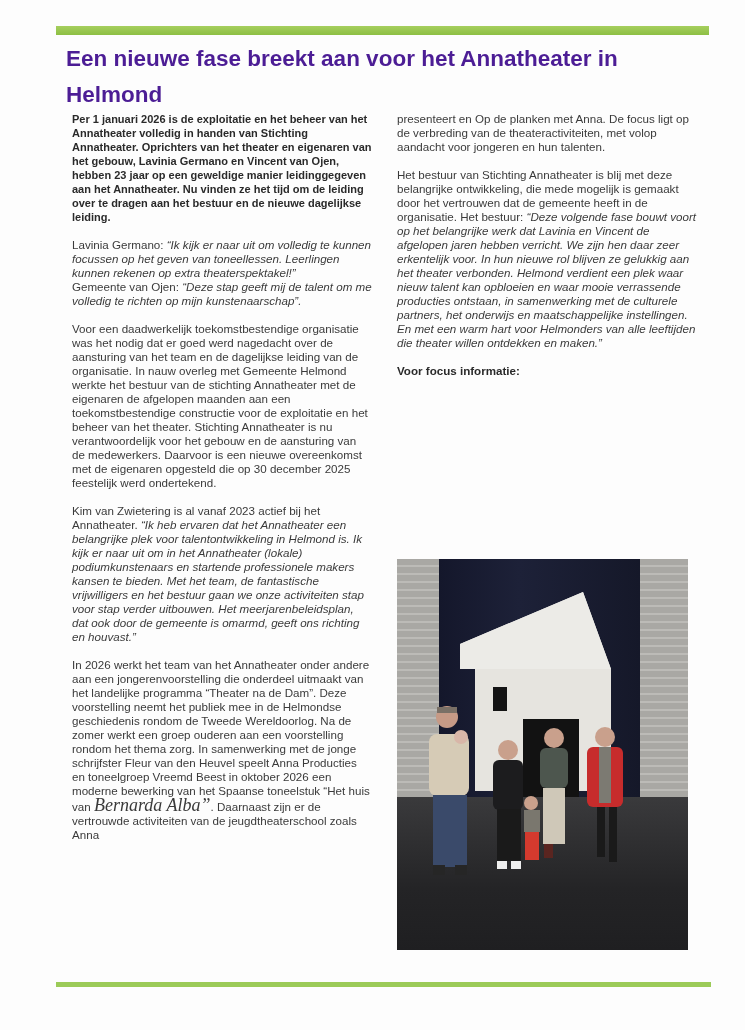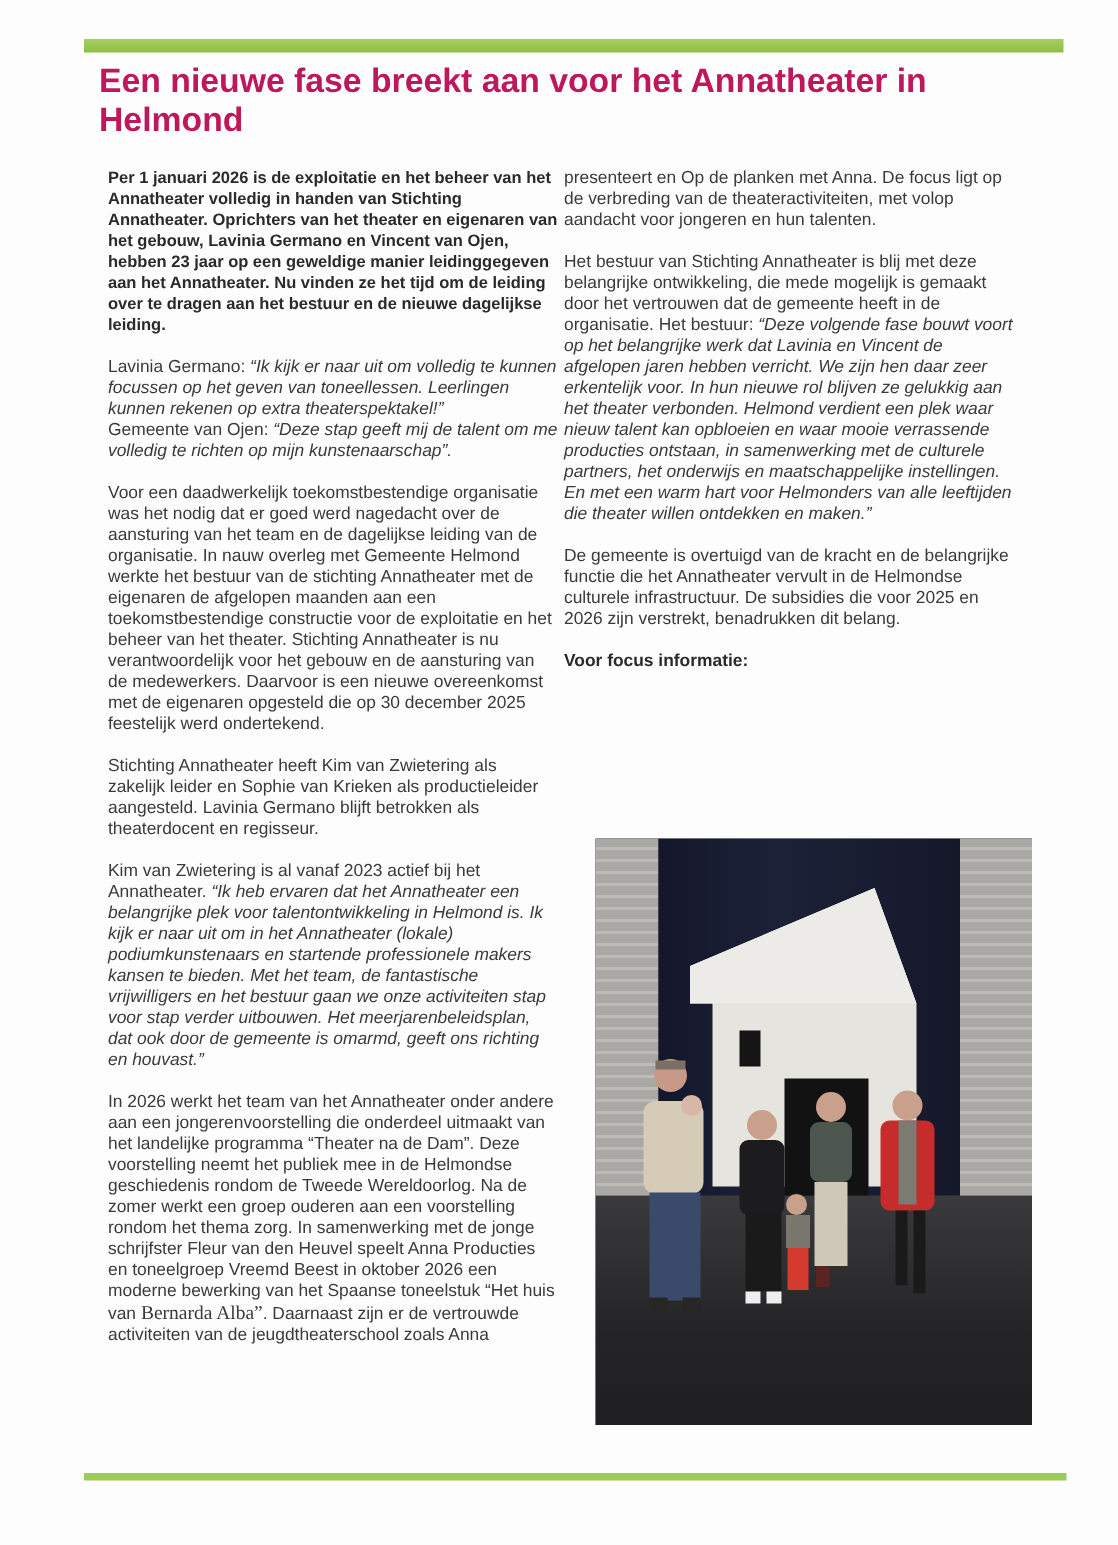--- a/index.html
+++ b/index.html
@@ -10,30 +10,30 @@
     color:#333333;
   }
   .bar {
     position:absolute; left:56px; width:653px; height:9px;
     background:linear-gradient(to bottom,#a6cf5e,#8dbf44);
   }
   .bar.top { top:26px; }
   .bar.bottom { top:982px; height:5px; left:56px; width:655px; background:#9ccb58; }
   .title {
     position:absolute; left:66px; top:41px; width:640px;
-    font-size:22.5px; font-weight:bold; color:#be185d; line-height:26px;
+    font-size:22.5px; font-weight:bold; color:#4c1d95; line-height:36px;
     margin:0;
   }
   .col { position:absolute; font-size:11.6px; line-height:14px; color:#3a3a3a; }
   .col.left { left:72px; top:112px; width:300px; }
-  .col.right { left:376px; top:112px; width:305px; }
+  .col.right { left:397px; top:112px; width:305px; }
   .col p { margin:0 0 14px 0; }
   .lead { font-weight:bold; color:#2a2a2a; font-size:11px; }
   .q { font-style:italic;margin-top:16px; }
-  .serif { font-family:"Liberation Serif", serif; font-size:13px; }
+  .serif { font-family:"Liberation Serif", serif; font-size:18px;font-style:italic; }
   .contact-head { font-weight:bold; color:#2a2a2a; }
   .photo {
     position:absolute; left:397px; top:559px; width:291px; height:391px;
     background:#2b2b2e; overflow:hidden;
   }
   .photo .wall-l { position:absolute; left:0; top:0; width:42px; height:240px; background:repeating-linear-gradient(to bottom,#a9a8a4 0 6px,#bcbbb7 6px 8px); }
   .photo .wall-r { position:absolute; right:0; top:0; width:48px; height:240px; background:repeating-linear-gradient(to bottom,#a9a8a4 0 6px,#bcbbb7 6px 8px); }
   .photo .curtain { position:absolute; left:42px; right:48px; top:0; height:240px; background:linear-gradient(to right,#14172b,#1d2138 40%,#151829); }
   .photo .floor { position:absolute; left:0; right:0; top:238px; bottom:0; background:linear-gradient(to bottom,#3a3a3c,#242426 60%,#1f1f21); }
   .photo svg { position:absolute; left:0; top:0; }
@@ -45,35 +45,33 @@
 
 <h1 class="title">Een nieuwe fase breekt aan voor het Annatheater in Helmond</h1>
 
 <div class="col left">
   <p class="lead">Per 1 januari 2026 is de exploitatie en het beheer van het Annatheater volledig in handen van Stichting Annatheater. Oprichters van het theater en eigenaren van het gebouw, Lavinia Germano en Vincent van Ojen, hebben 23 jaar op een geweldige manier leidinggegeven aan het Annatheater. Nu vinden ze het tijd om de leiding over te dragen aan het bestuur en de nieuwe dagelijkse leiding.</p>
   <p style="margin-bottom:14px;">
     <span>Lavinia Germano: </span><span class="q">“Ik kijk er naar uit om volledig te kunnen focussen op het geven van toneellessen. Leerlingen kunnen rekenen op extra theaterspektakel!”</span><br>
     <span>Gemeente van Ojen: </span><span class="q">“Deze stap geeft mij de talent om me volledig te richten op mijn kunstenaarschap”.</span>
   </p>
   <p>Voor een daadwerkelijk toekomstbestendige organisatie was het nodig dat er goed werd nagedacht over de aansturing van het team en de dagelijkse leiding van de organisatie. In nauw overleg met Gemeente Helmond werkte het bestuur van de stichting Annatheater met de eigenaren de afgelopen maanden aan een toekomstbestendige constructie voor de exploitatie en het beheer van het theater. Stichting Annatheater is nu verantwoordelijk voor het gebouw en de aansturing van de medewerkers. Daarvoor is een nieuwe overeenkomst met de eigenaren opgesteld die op 30 december 2025 feestelijk werd ondertekend.</p>
-  <p>Stichting Annatheater heeft Kim van Zwietering als zakelijk leider en Sophie van Krieken als productieleider aangesteld. Lavinia Germano blijft betrokken als theaterdocent en regisseur.</p>
   <p>
     <span>Kim van Zwietering is al vanaf 2023 actief bij het Annatheater. </span><span class="q">“Ik heb ervaren dat het Annatheater een belangrijke plek voor talentontwikkeling in Helmond is. Ik kijk er naar uit om in het Annatheater (lokale) podiumkunstenaars en startende professionele makers kansen te bieden. Met het team, de fantastische vrijwilligers en het bestuur gaan we onze activiteiten stap voor stap verder uitbouwen. Het meerjarenbeleidsplan, dat ook door de gemeente is omarmd, geeft ons richting en houvast.”</span>
   </p>
   <p>
     <span>In 2026 werkt het team van het Annatheater onder andere aan een jongerenvoorstelling die onderdeel uitmaakt van het landelijke programma “Theater na de Dam”. Deze voorstelling neemt het publiek mee in de Helmondse geschiedenis rondom de Tweede Wereldoorlog. Na de zomer werkt een groep ouderen aan een voorstelling rondom het thema zorg. In samenwerking met de jonge schrijfster Fleur van den Heuvel speelt Anna Producties en toneelgroep Vreemd Beest in oktober 2026 een moderne bewerking van het Spaanse toneelstuk “Het huis van </span><span class="serif">Bernarda Alba”</span><span>. Daarnaast zijn er de vertrouwde activiteiten van de jeugdtheaterschool zoals Anna</span>
   </p>
 </div>
 
 <div class="col right">
   <p>presenteert en Op de planken met Anna. De focus ligt op de verbreding van de theateractiviteiten, met volop aandacht voor jongeren en hun talenten.</p>
   <p>
     <span>Het bestuur van Stichting Annatheater is blij met deze belangrijke ontwikkeling, die mede mogelijk is gemaakt door het vertrouwen dat de gemeente heeft in de organisatie. Het bestuur: </span><span class="q">“Deze volgende fase bouwt voort op het belangrijke werk dat Lavinia en Vincent de afgelopen jaren hebben verricht. We zijn hen daar zeer erkentelijk voor. In hun nieuwe rol blijven ze gelukkig aan het theater verbonden. Helmond verdient een plek waar nieuw talent kan opbloeien en waar mooie verrassende producties ontstaan, in samenwerking met de culturele partners, het onderwijs en maatschappelijke instellingen. En met een warm hart voor Helmonders van alle leeftijden die theater willen ontdekken en maken.”</span>
   </p>
-  <p>De gemeente is overtuigd van de kracht en de belangrijke functie die het Annatheater vervult in de Helmondse culturele infrastructuur. De subsidies die voor 2025 en 2026 zijn verstrekt, benadrukken dit belang.</p>
   <div>
     <div class="contact-head">Voor focus informatie:</div>
   </div>
 </div>
 
 <div class="photo">
   <div class="wall-l"></div>
   <div class="curtain"></div>
   <div class="wall-r"></div>
   <div class="floor"></div>

